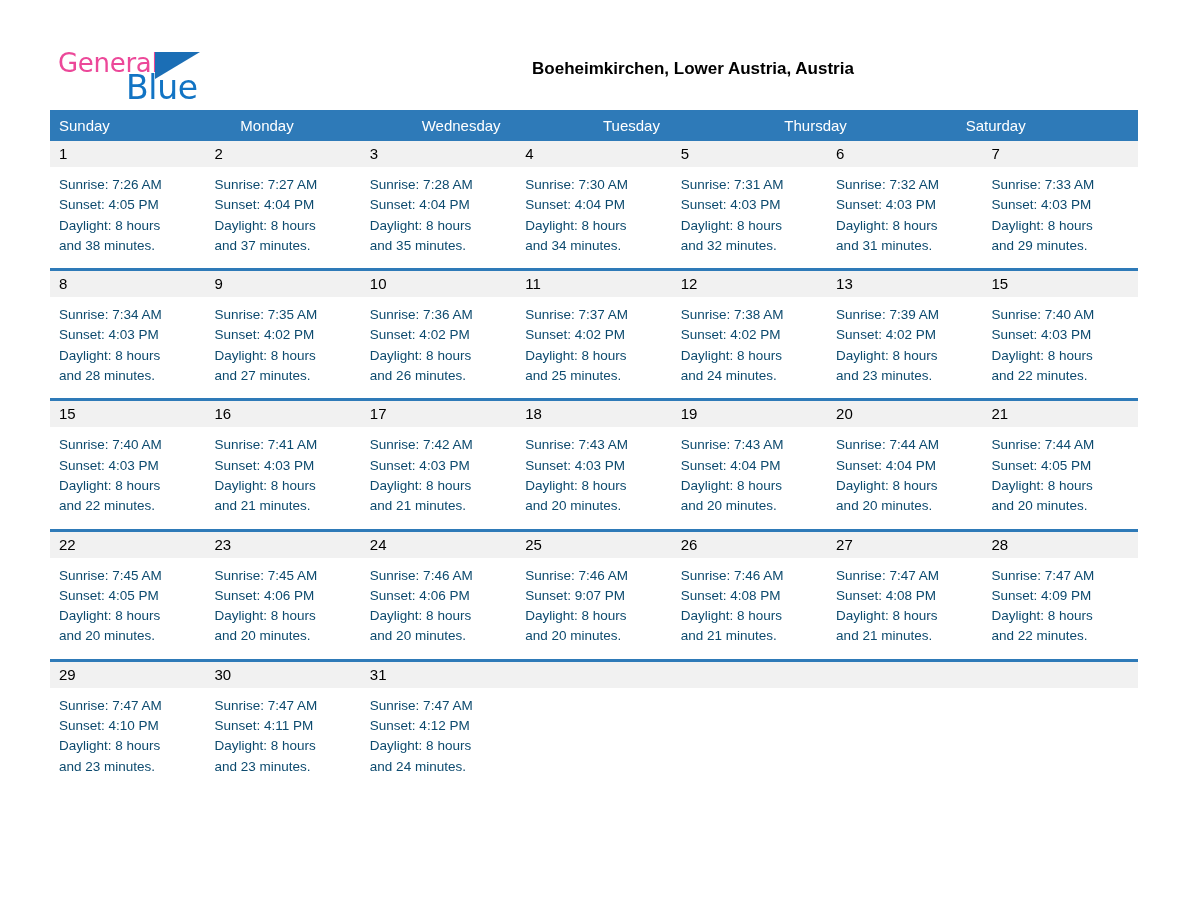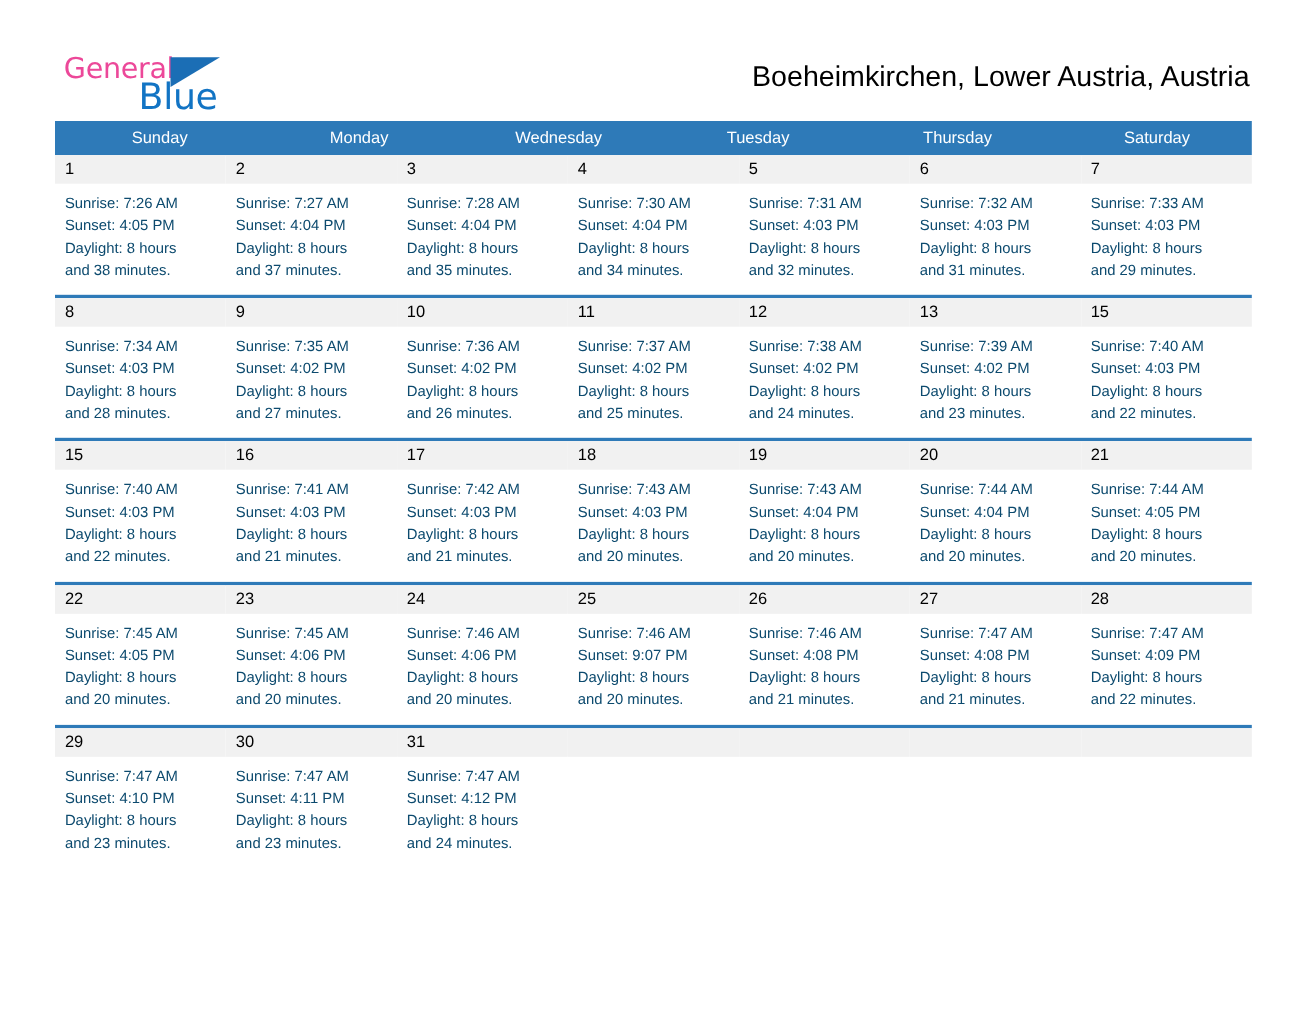--- a/index.html
+++ b/index.html
@@ -72,45 +72,45 @@
     padding-right: 2px;
   }
   .cal-title {
     font-size: 42px;
     line-height: 46px;
     font-weight: normal;
     margin: 0;
     letter-spacing: 0px;
   }
   .cal-subtitle {
-    font-size: 26px;
+    font-size: 17px;
     line-height: 26px;
     margin: 12px 0 0 0;
-    font-weight: normal;
+    font-weight: bold;
+    text-align: center;
   }
 
   
   .calendar {
     margin-top: 14px;
     width: 1088px;
   }
   .weekday-row {
     display: flex;
     background: #2e7ab8;
     height: 31px;
   }
   .weekday {
     flex: 1 1 0;
     color: #ffffff;
     font-size: 15px;
     line-height: 31px;
     padding-left: 9px;
     box-sizing: border-box;
     white-space: nowrap;
-    text-align: center;
   }
 
   .week-row {
     display: flex;
     border-top: 3px solid #2e7ab8;
     margin-top: 12px;
   }
   .week-row.first { margin-top: 0; border-top: none; }
 
   .day-cell {

